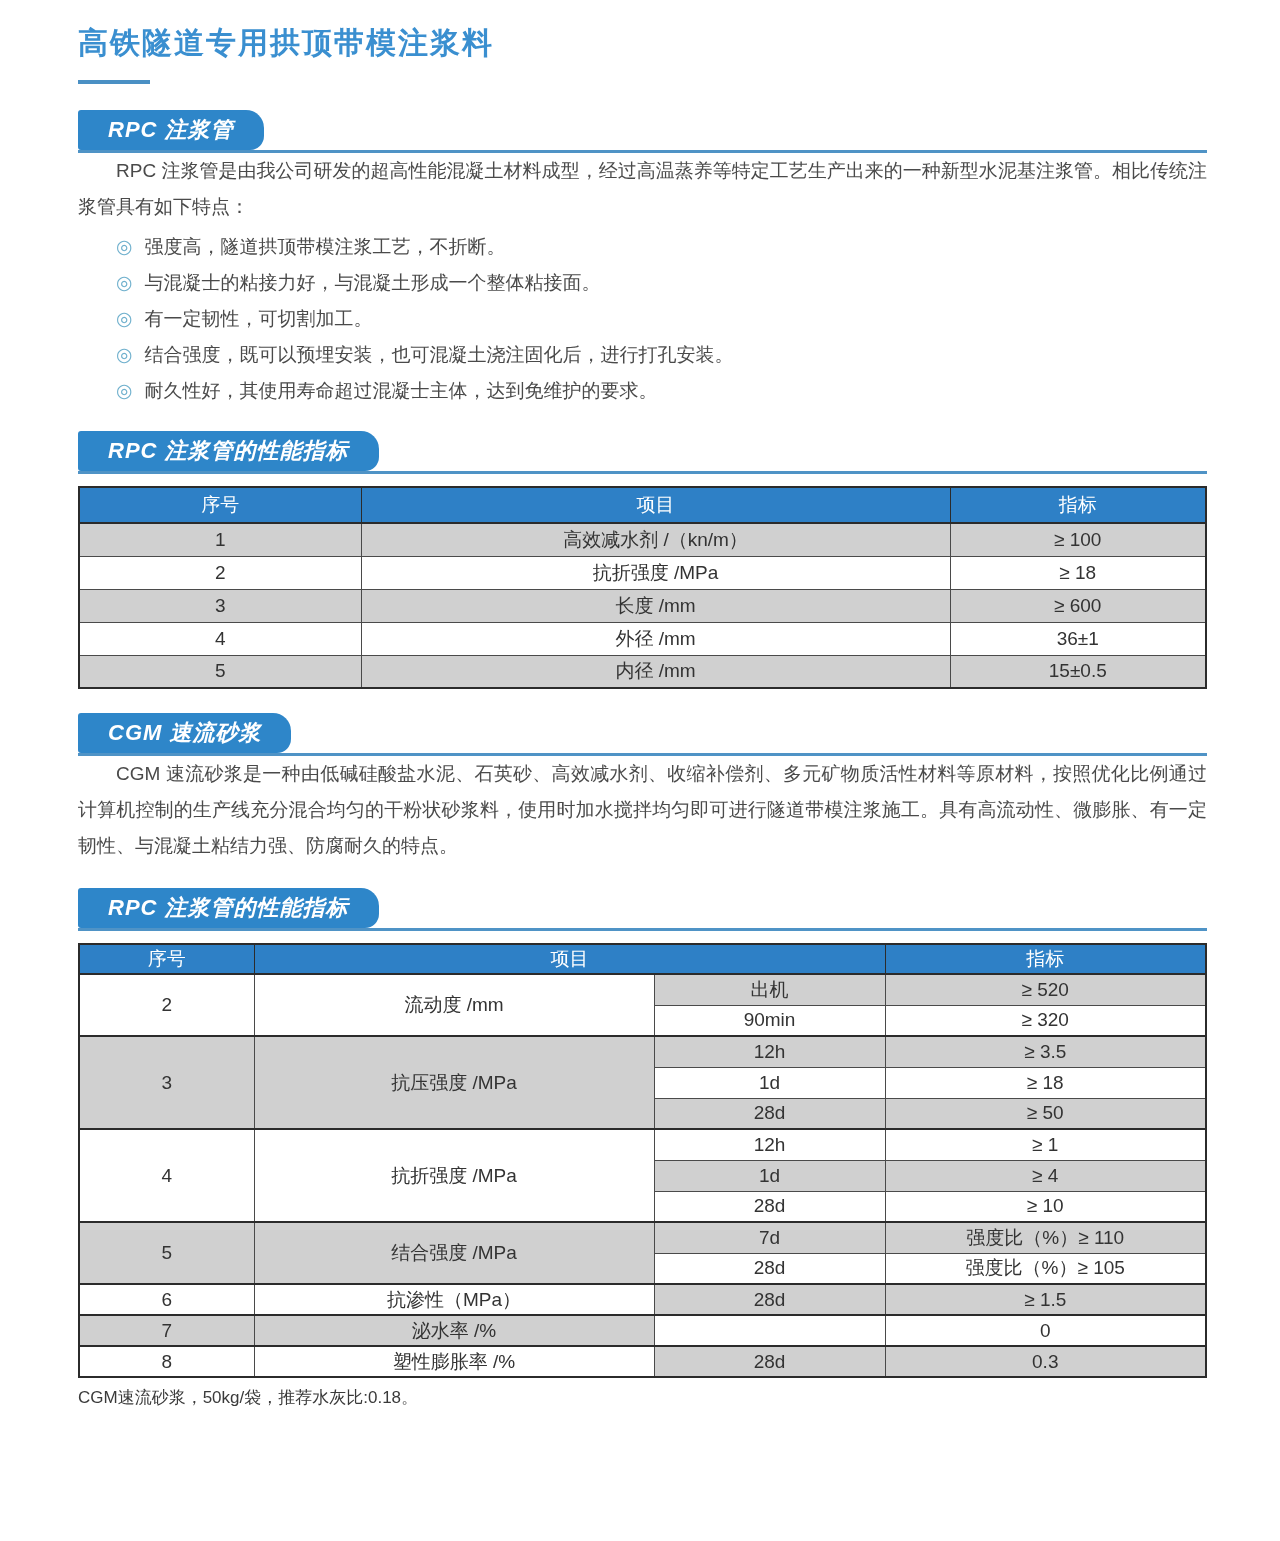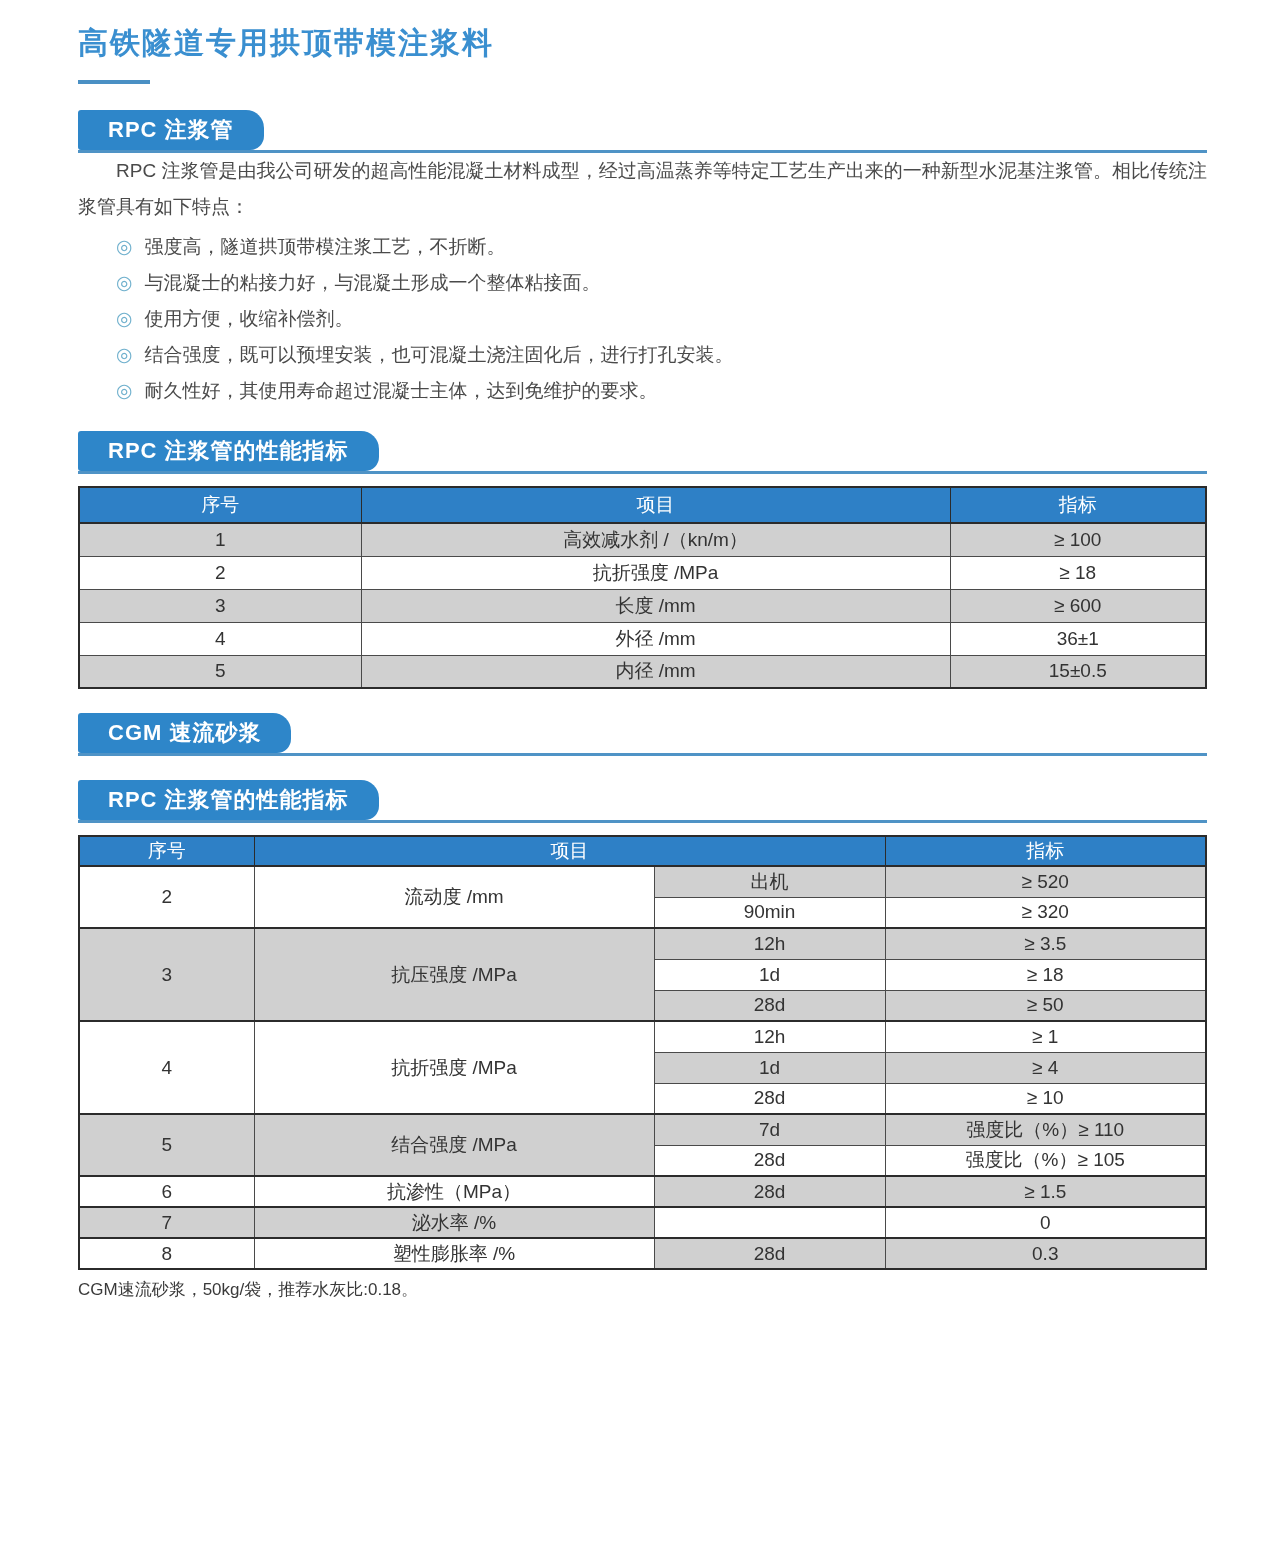--- a/index.html
+++ b/index.html
@@ -27,20 +27,21 @@
   .intro { margin-top: 40px; }
   .after-header { margin-top: 0; }
 
   
   .sec { margin-top: 22px; border-bottom: 3px solid #4f93c6; font-size: 0; }
   .sec-box {
     display: inline-block; background: #2e86c9; color: #ffffff;
     font-size: 22px; font-weight: bold; letter-spacing: 1px;
     height: 40px; line-height: 40px; padding: 0 30px;
     border-radius: 3px 18px 14px 3px;
+    font-style: italic;
   }
 
   
   .feature-list { margin-top: 4px; padding-left: 38px; }
   .feature-item { display: flex; align-items: baseline; font-size: 19px; line-height: 36px; color: #4a4a4a; }
   .bullet-glyph { color: #6fb0cd; margin-right: 12px; font-size: 19px; flex: 0 0 auto; }
 
   
   table.spec {
     border-collapse: collapse; table-layout: fixed; width: 1127px;
@@ -80,21 +81,21 @@
     <div class="feature-item">
       <span class="bullet-glyph">◎</span>
       <span>强度高，隧道拱顶带模注浆工艺，不折断。</span>
     </div>
     <div class="feature-item">
       <span class="bullet-glyph">◎</span>
       <span>与混凝士的粘接力好，与混凝土形成一个整体粘接面。</span>
     </div>
     <div class="feature-item">
       <span class="bullet-glyph">◎</span>
-      <span>使用方便，收缩补偿剂。</span>
+      <span>有一定韧性，可切割加工。</span>
     </div>
     <div class="feature-item">
       <span class="bullet-glyph">◎</span>
       <span>结合强度，既可以预埋安装，也可混凝土浇注固化后，进行打孔安装。</span>
     </div>
     <div class="feature-item">
       <span class="bullet-glyph">◎</span>
       <span>耐久性好，其使用寿命超过混凝士主体，达到免维护的要求。</span>
     </div>
   </div>
@@ -139,20 +140,21 @@
       <td class="g">5</td>
       <td class="g">内径 /mm</td>
       <td class="g">15±0.5</td>
     </tr>
   </tbody>
     </table>
 
   <div class="sec" style="margin-top:24px;">
     <span class="sec-box">CGM 速流砂浆</span>
   </div>
+  <p class="body-text after-header">CGM 速流砂浆是一种由低碱硅酸盐水泥、石英砂、高效减水剂、收缩补偿剂、多元矿物质活性材料等原材料，按照优化比例通过计算机控制的生产线充分混合均匀的干粉状砂浆料，使用时加水搅拌均匀即可进行隧道带模注浆施工。具有高流动性、微膨胀、有一定韧性、与混凝土粘结力强、防腐耐久的特点。</p>
 
   <div class="sec" style="margin-top:24px;">
     <span class="sec-box">RPC 注浆管的性能指标</span>
   </div>
 
   <table class="spec t2">
     <colgroup>
         <col style="width:175px">
         <col style="width:400px">
         <col style="width:231px">

